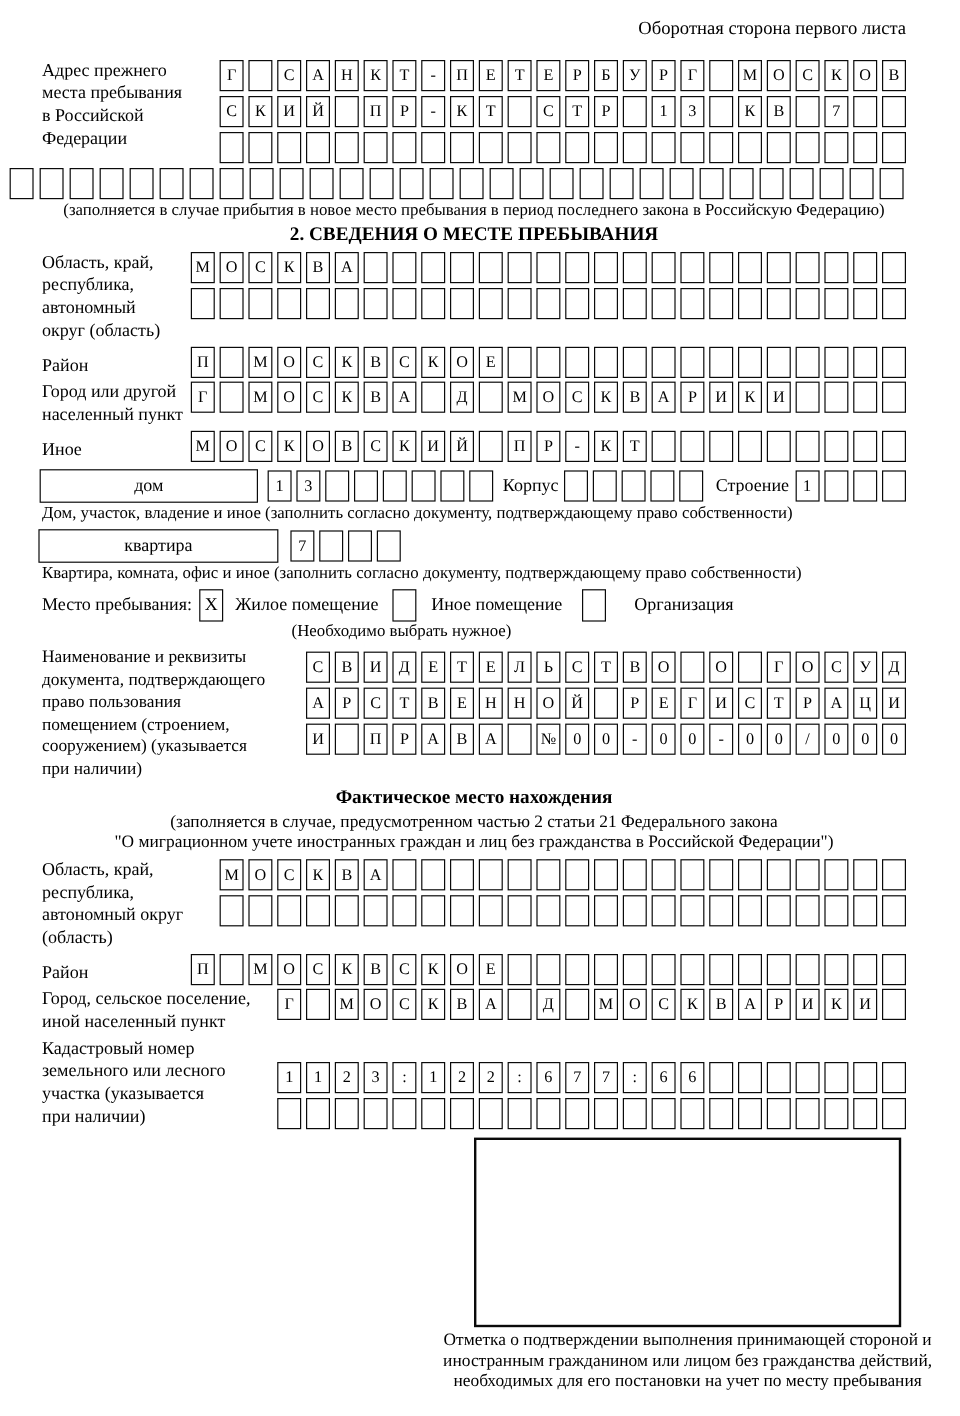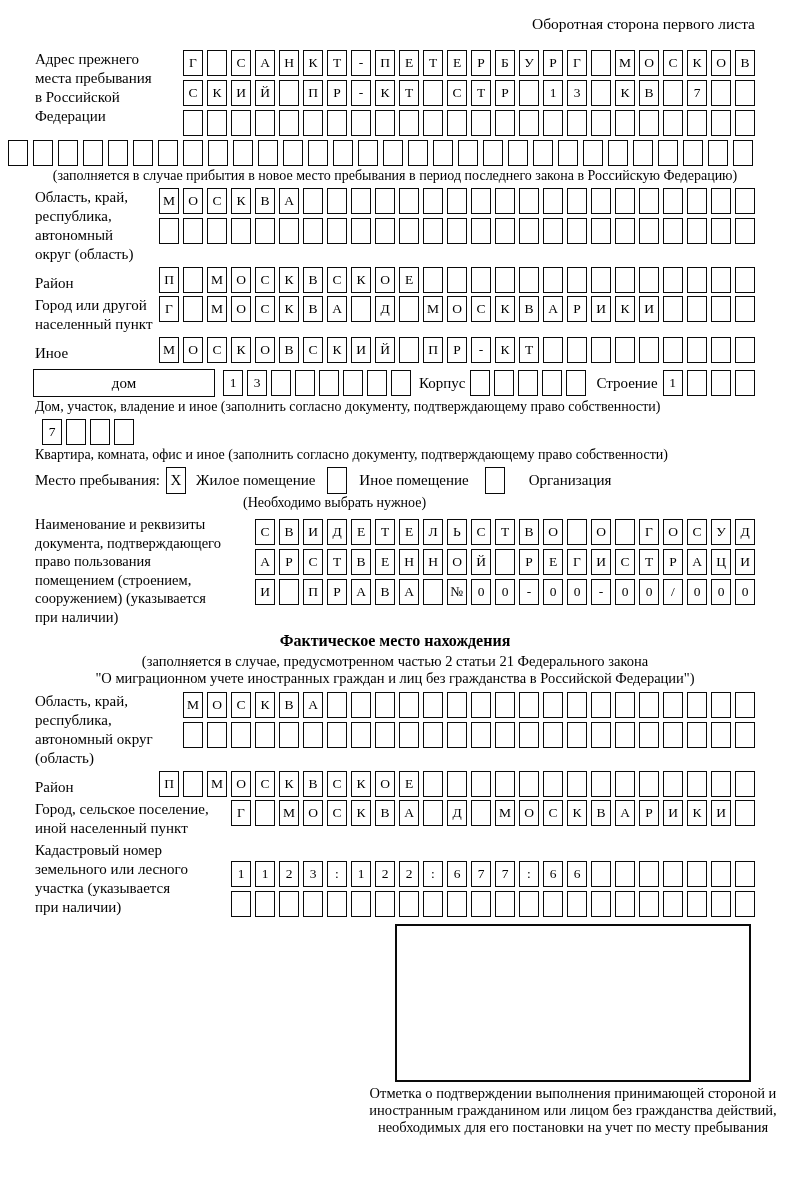--- a/index.html
+++ b/index.html
@@ -188,20 +188,21 @@
       <div class="cell"></div>
       <div class="cell"></div>
       <div class="cell"></div>
       <div class="cell"></div>
       <div class="cell"></div>
       <div class="cell"></div>
       <div class="cell"></div>
     </div>
   <div class="caption center cap1">(заполняется в случае прибытия в новое место пребывания в период последнего закона в Российскую Федерацию)</div>
 
+  <div class="sec-title title2">2. СВЕДЕНИЯ О МЕСТЕ ПРЕБЫВАНИЯ</div>
 
   <div class="row-flex blk5">
     <div class="label">Область, край,
 республика,
 автономный
 округ (область)</div>
     <div class="grid-col">
       <div class="cells">
           <div class="cell">М</div>
           <div class="cell">О</div>
@@ -383,20 +384,21 @@
     <div class="cells" style="margin-left:5px;">
         <div class="cell">1</div>
         <div class="cell"></div>
         <div class="cell"></div>
         <div class="cell"></div>
       </div>
   </div>
   <div class="caption">Дом, участок, владение и иное (заполнить согласно документу, подтверждающему право собственности)</div>
 
   <div class="kv-row">
+    <div class="wide-box kv-box">квартира</div>
     <div class="cells" style="margin-left:10px;">
         <div class="cell">7</div>
         <div class="cell"></div>
         <div class="cell"></div>
         <div class="cell"></div>
       </div>
   </div>
   <div class="caption">Квартира, комната, офис и иное (заполнить согласно документу, подтверждающему право собственности)</div>
 
   <div class="mesto-row">

